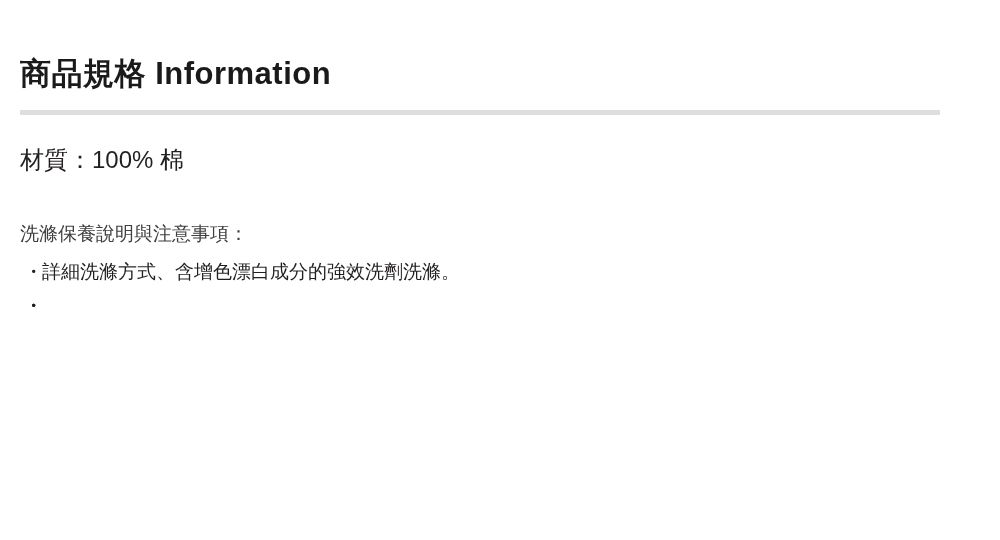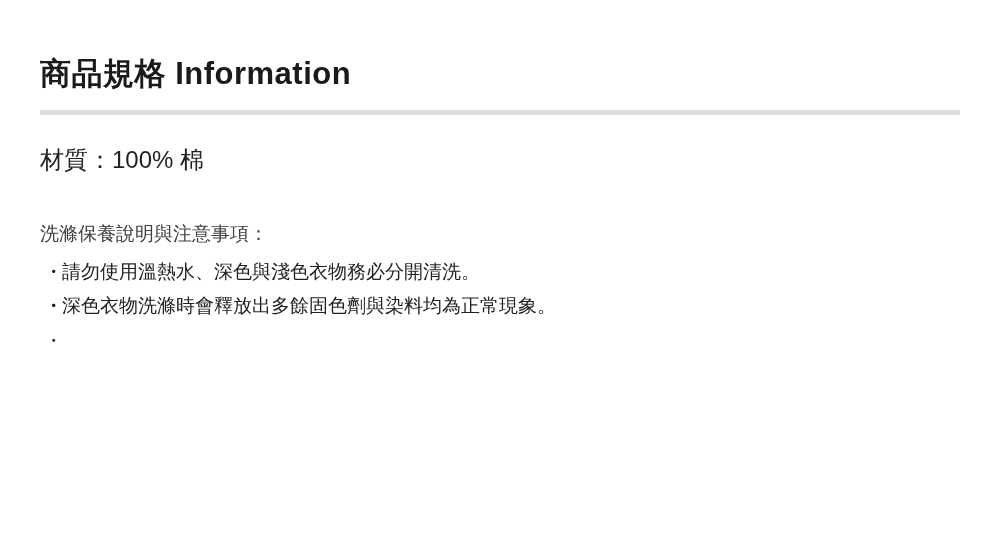--- a/index.html
+++ b/index.html
@@ -12,21 +12,21 @@
     background: #ffffff;
     font-family: "Liberation Sans", sans-serif;
     color: #231f20;
     overflow: hidden;
   }
   .page {
     position: relative;
     width: 1000px;
     height: 540px;
     box-sizing: border-box;
-    padding: 55px 40px 0 40px;
+    padding: 55px 40px 0 20px;
   }
   .section-title {
     font-size: 31px;
     font-weight: bold;
     letter-spacing: 0.5px;
     line-height: 1.2;
     color: #1a1a1a;
     margin: 0;
     white-space: nowrap;
   }
@@ -91,30 +91,29 @@
   <div class="material-line">材質：100% 棉</div>
 
   <div class="care-heading">洗滌保養說明與注意事項：</div>
 
   <ul class="care-list">
     <li>
       <span class="bullet">・</span>
     </li>
     <li>
       <span class="bullet">・</span>
-      <span>請勿使用溫熱水、深色與淺色衣物務必分開清洗。</span>
+      <span>詳細洗滌方式、含增色漂白成分的強效洗劑洗滌。</span>
     </li>
     <li>
       <span class="bullet">・</span>
     </li>
     <li>
       <span class="bullet">・</span>
     </li>
     <li>
       <span class="bullet">・</span>
-      <span>深色衣物洗滌時會釋放出多餘固色劑與染料均為正常現象。</span>
     </li>
     <li>
       <span class="bullet">・</span>
     </li>
   </ul>
 
 </div>
 
 </body></html>

